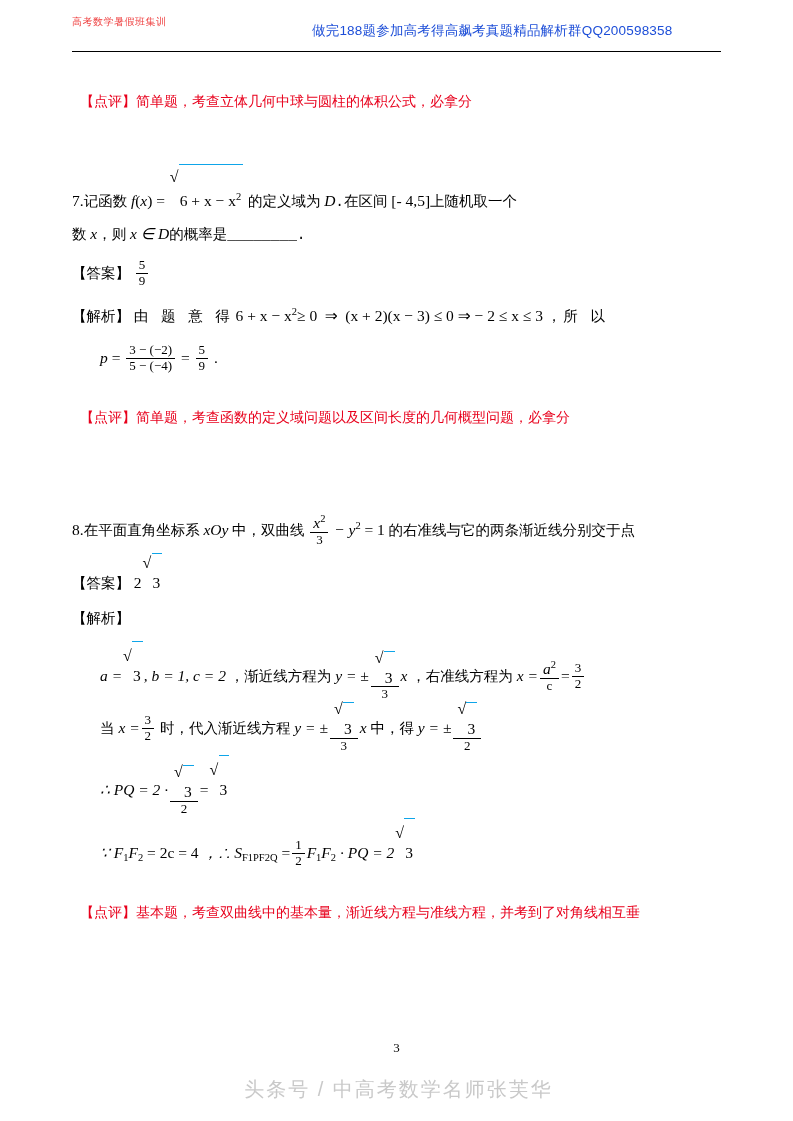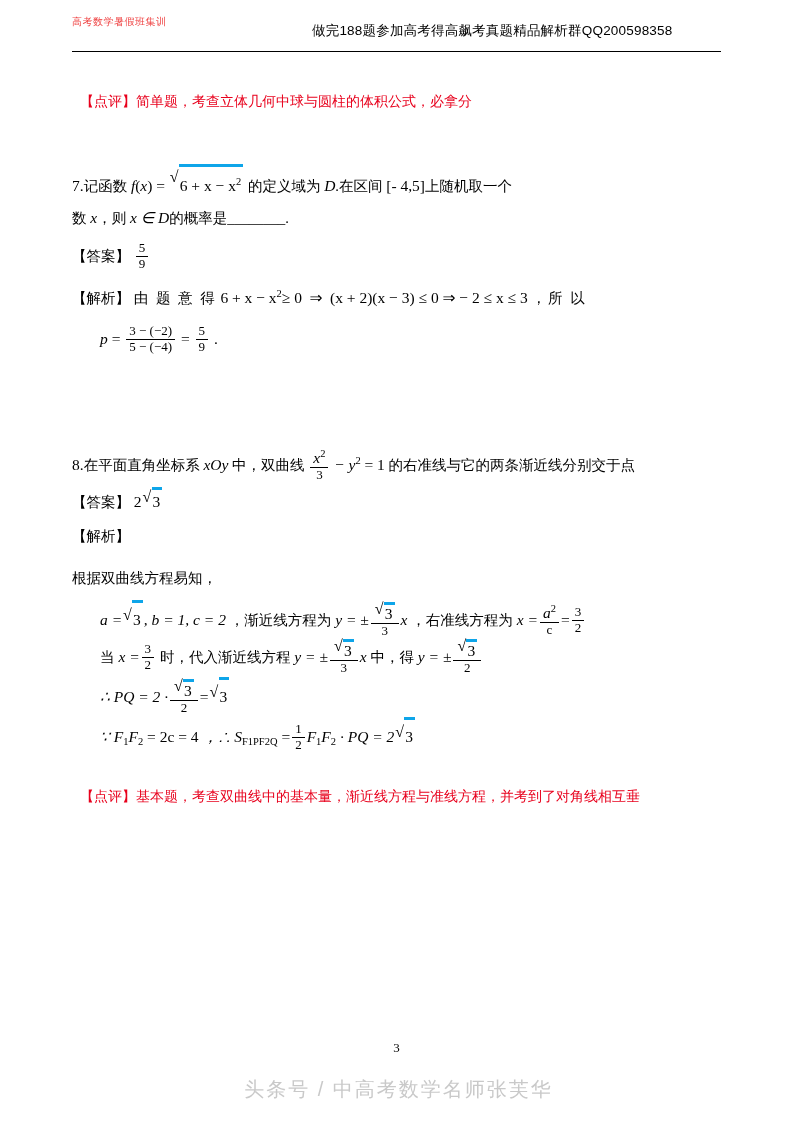--- a/index.html
+++ b/index.html
@@ -36,21 +36,21 @@
     color: #ef4444;
     letter-spacing: 0.5px;
     white-space: nowrap;
   }
   .header-right {
     position: absolute;
     left: 240px;
     top: 22px;
     font-size: 13.5px;
     font-family: "Liberation Sans", sans-serif;
-    color: #000000;
+    color: #1d4ed8;
     letter-spacing: 0.2px;
     white-space: nowrap;
   }
   .header-rule {
     position: absolute;
     left: 0;
     right: 0;
     top: 51px;
     border-top: 1px solid #000;
   }
@@ -66,21 +66,21 @@
     white-space: nowrap;
   }
   .comment {
     color: #e8001c;
     font-family: "Liberation Sans", sans-serif;
     font-size: 14px;
     line-height: 30px;
     margin: 8px;
   }
   .cn {
-    font-family: Liberation Serif, serif;
+    font-family: Liberation Mono, monospace;
     font-size: 14.5px;
   }
   .mi {
     font-family: "Liberation Serif", serif;
     font-style: italic;
     font-size: 15.5px;
   }
   .mn {
     font-family: "Liberation Serif", serif;
     font-size: 15.5px;
@@ -120,22 +120,22 @@
   }
   .sqrt::before {
     content: "\221A";
     position: absolute;
     left: 0;
     top: -2px;
     font-size: 16px;
   }
   .sqrt > .rad {
     display: inline-block;
-    border-top: 3px solid #0ea5e9;
-    padding: 0 2px 0 1px;
+    border-top: 1px solid #0ea5e9;
+    padding: 17px 2px 0 1px;
   }
   .spaced { letter-spacing: 2px; }
 
   .math-line {
     font-size: 15.5px;
     line-height: 34px;
     margin: 0;
     white-space: nowrap;
   }
   .math-indent { padding-left: 28px; }
@@ -225,20 +225,21 @@
         <span class="mn">=</span>
         <span class="frac">
           <span class="num">5</span>
           <span class="den">9</span>
         </span>
         <span class="mn">.</span>
       </p>
 
       <div class="gap-sm"></div>
 
+      <p class="comment">【点评】简单题，考查函数的定义域问题以及区间长度的几何概型问题，必拿分</p>
     </div>
 
     <div class="gap-lg"></div>
     <div class="gap-md"></div>
 
     <div>
 
       <p class="line" style="line-height:40px">
         <span class="mn">8.</span><span class="cn">在平面直角坐标系</span>
         <span class="mi">xOy</span>
@@ -255,23 +256,20 @@
 
       <p class="line" style="line-height:23px">
         <span class="cn">【答案】</span>
         <span class="mn">2</span><span class="sqrt"><span class="rad mn">3</span></span>
       </p>
 
       <p class="line" style="line-height:40px">
         <span class="cn">【解析】</span>
       </p>
 
-      <p class="line" style="line-height:40px">
-        <span class="cn">根据双曲线方程易知，</span>
-      </p>
 
       <p class="math-line math-indent">
         <span class="mi">a =</span><span class="sqrt"><span class="rad mn">3</span></span><span class="mi">, b = 1, c = 2</span>
         <span class="cn">，渐近线方程为</span>
         <span class="mi">y = ±</span><span class="frac">
           <span class="num"><span class="sqrt"><span class="rad mn">3</span></span></span>
           <span class="den">3</span>
         </span><span class="mi">x</span>
         <span class="cn">，右准线方程为</span>
         <span class="mi">x =</span><span class="frac">

